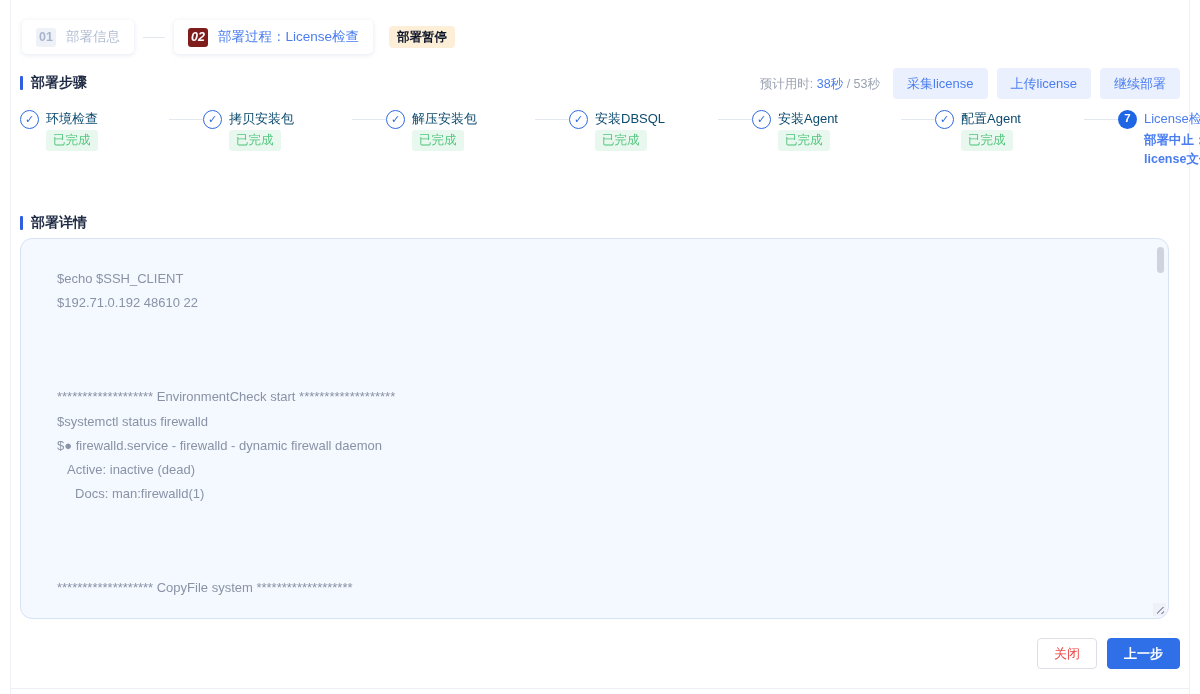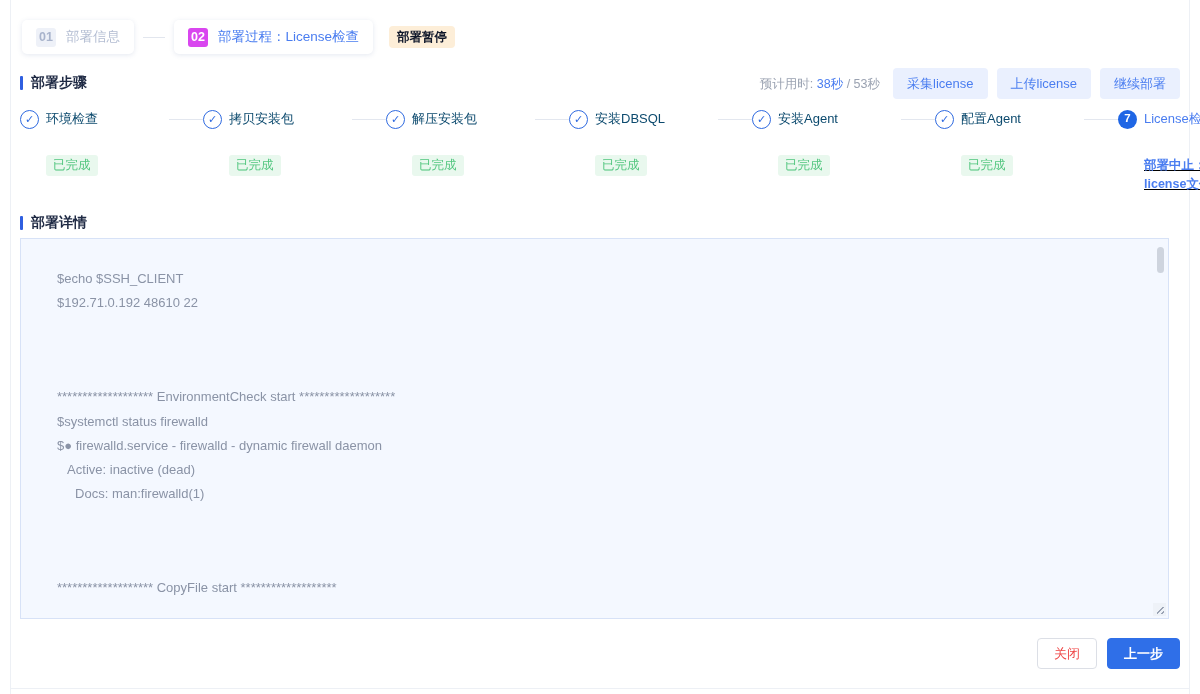--- a/index.html
+++ b/index.html
@@ -36,21 +36,21 @@
   }
   .step-tab .num {
     display: inline-flex; align-items: center; justify-content: center;
     min-width: 20px; height: 19px; padding: 0 3px;
     border-radius: 3px;
     font-size: 12.5px; font-weight: 700; line-height: 1;
   }
   .step-tab .label { font-size: 13.5px; }
   .step-tab.done .num   { background: #eef1f8; color: #a9b4cc; text-align: center; }
   .step-tab.done .label { color: #b3bdd2; }
-  .step-tab.active .num   { background: #d946ef; color: #ffffff; }
+  .step-tab.active .num   { background: #7f1d1d; color: #ffffff; font-style: italic; }
   .step-tab.active .label { color: #4a7df0; }
   .tab-sep {
     width: 22px; height: 1px; background: #e2e6ee;
     margin: 0 9px;
   }
   .paused-badge {
     margin-left: 16px;
     display: inline-flex; align-items: center; justify-content: center;
     height: 22px; padding: 0 8px;
     background: #fdeed8; color: #0f172a;
@@ -106,41 +106,41 @@
     font-size: 11.5px; font-weight: 700; line-height: 1;
   }
   .circle.ok {
     border: 1.6px solid #2f6ae0; color: #2f6ae0; background: #fff;
     font-size: 11px;
   }
   .circle.cur  { background: #1f66e5; color: #ffffff; }
   .pname { font-size: 13px; white-space: nowrap; }
   .pname.ok   { color: #0c4a6e; }
   .pname.cur  { color: #4a7df0; }
-  .pstat { margin-top: 25px; padding-left: 26px; text-decoration: underline; }
+  .pstat { margin-top: 0; padding-left: 26px; }
   .tag-done {
     display: inline-block;
     background: #e9f8ee; color: #52c67f;
     font-size: 12.5px; padding: 2px 7px; border-radius: 3px;
   }
   .pmsg { font-size: 12.5px; line-height: 17px; width: 112px; }
   .pmsg.cur  { color: #4a7df0; font-weight: 600; }
   .connector {
     flex: 0 0 auto;
     width: 34px; height: 1px; background: #e3e7ef;
     margin-top: 11px;
   }
 
   
   .log-wrap {
     position: absolute; left: 20px; top: 238px;
     width: 1149px; height: 381px;
     background: #f4f8ff;
     border: 1px solid #d7e2f7;
-    border-radius: 0;
+    border-radius: 12px;
     overflow: hidden;
   }
   .log-inner {
     position: absolute; inset: 0;
     padding: 28px 30px 0 36px;
     overflow: hidden;
   }
   .log-line {
     font-size: 13px; line-height: 24.2px;
     color: #8a93a6; white-space: pre;
@@ -297,21 +297,21 @@
     <div class="log-inner">
       <div class="log-line">$echo $SSH_CLIENT</div>
       <div class="log-line">$192.71.0.192 48610 22</div>
       <div class="log-gap"></div>
       <div class="log-line">******************* EnvironmentCheck start *******************</div>
       <div class="log-line">$systemctl status firewalld</div>
       <div class="log-line">$● firewalld.service - firewalld - dynamic firewall daemon</div>
       <div class="log-line">   Active: inactive (dead)</div>
       <div class="log-line">     Docs: man:firewalld(1)</div>
       <div class="log-gap"></div>
-      <div class="log-line">******************* CopyFile start *******************</div>
+      <div class="log-line">******************* CopyFile system *******************</div>
     </div>
     <div class="log-scroll-track">
       <div class="log-scroll-thumb"></div>
     </div>
     <div class="resize-grip"></div>
   </div>
 
   <div class="footer">
     <button class="f-btn ghost">关闭</button>
     <button class="f-btn primary">上一步</button>

